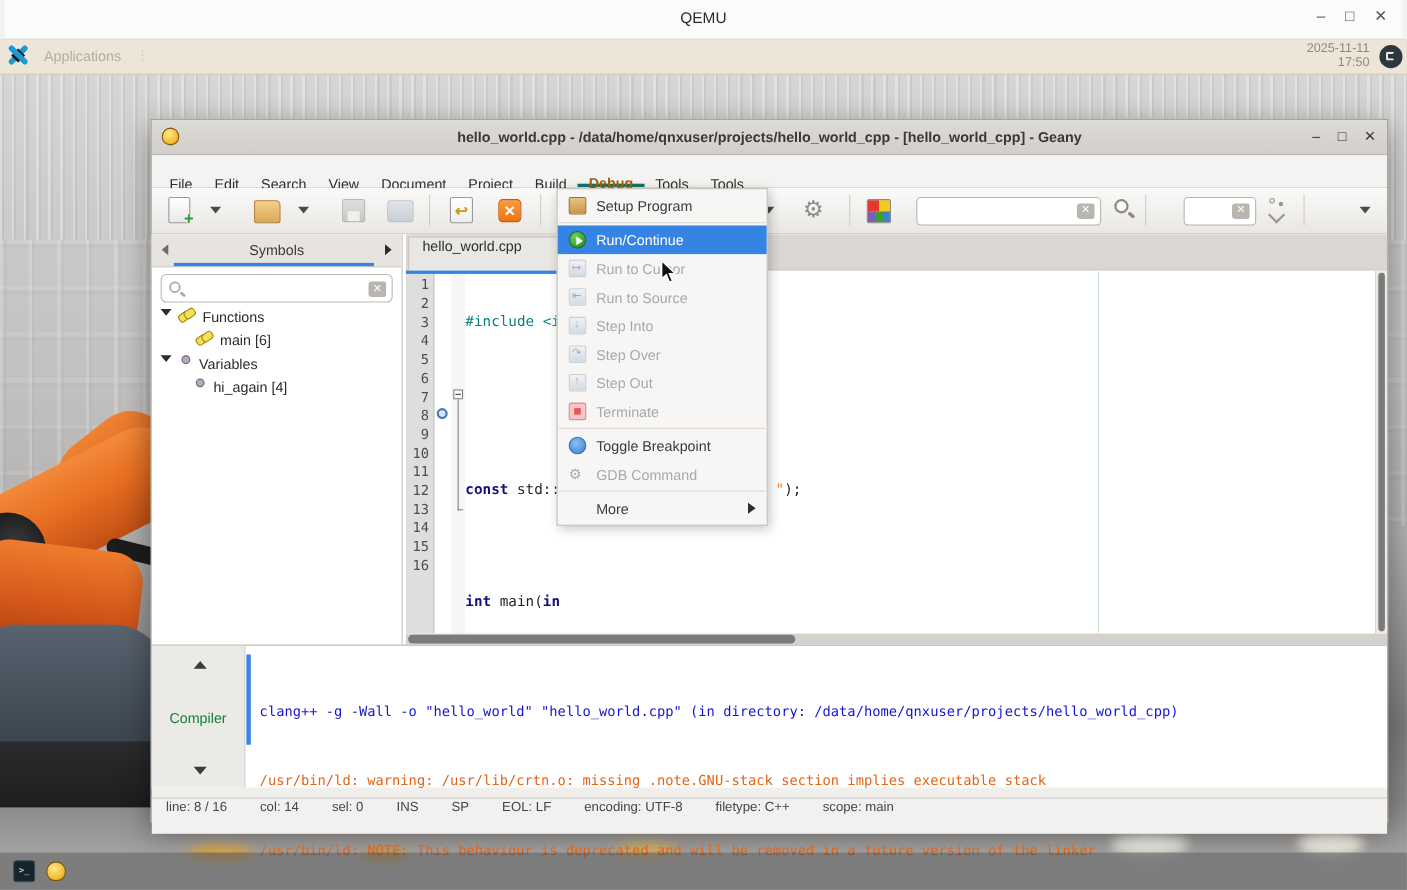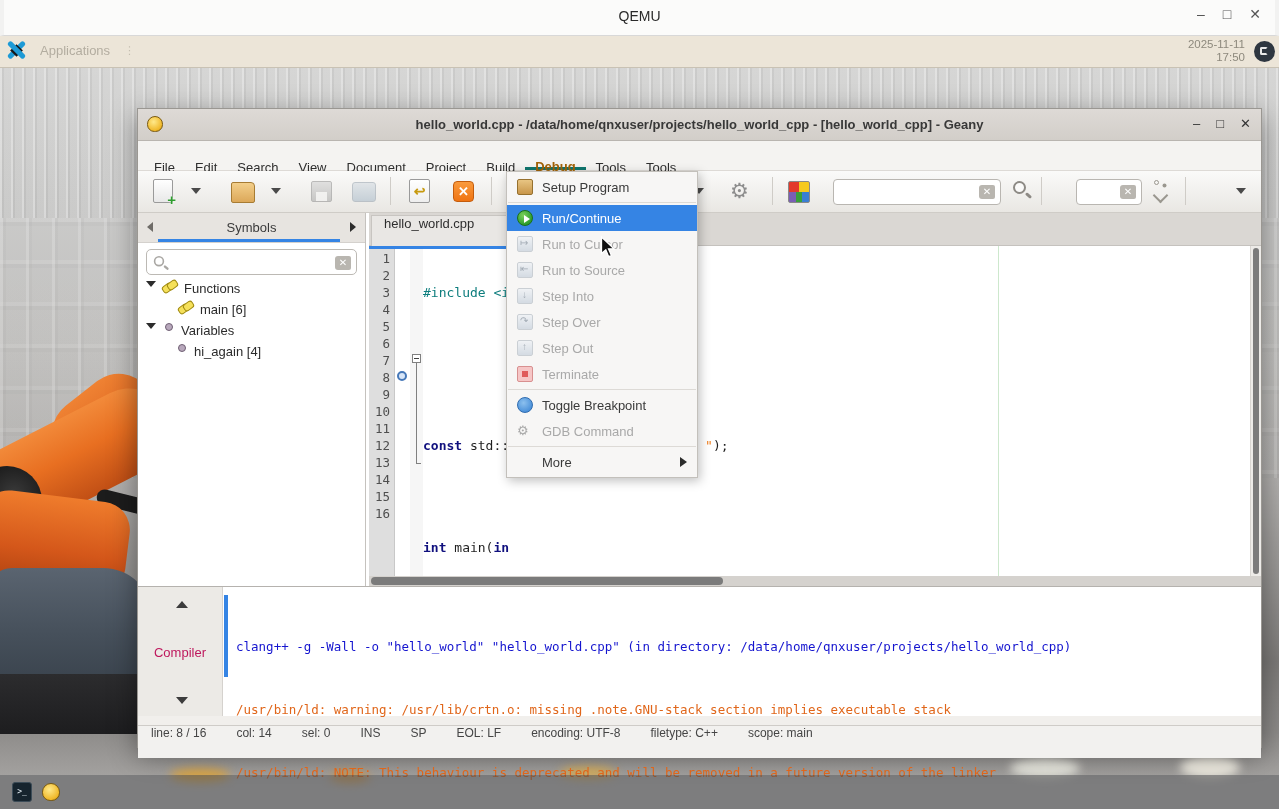--- a/index.html
+++ b/index.html
@@ -143,21 +143,21 @@
   .sp4 { display:inline-block; width:196px; }
   .edge-line { position:absolute; left:629px; top:0; bottom:0; width:1px; background:#cde8cd; }
   .vscroll { position:absolute; right:0; top:0; bottom:0; width:11px; background:#edebe8; border-left:1px solid #d8d5d1; }
   .vthumb { position:absolute; left:2px; right:2px; top:2px; bottom:2px; background:#7b7b7b; border-radius:4px; }
   .hscroll { position:absolute; left:0; right:0; bottom:0; height:10px; background:#d5d2ce; }
   .hthumb { position:absolute; left:2px; top:1px; width:352px; height:8px; background:#7b7b7b; border-radius:4px; }
 
   
   .g-compiler { position:absolute; left:0; top:477px; width:100%; height:130px; background:#fff; border-top:1px solid #b5b2ae; }
   .comp-gutter { position:absolute; left:0; top:0; width:85px; height:100%; background:#eceae6; border-right:1px solid #d5d2ce; }
-  .comp-label { position:absolute; left:0; right:0; top:58px; text-align:center; font-size:13px; color:#be185d; }
+  .comp-label { position:absolute; left:0; right:0; top:58px; text-align:center; font-size:13px; color:#15803d; }
   .comp-up { position:absolute; left:38px; top:14px; width:0; height:0; border-left:6px solid transparent; border-right:6px solid transparent; border-bottom:7px solid #3c3c3c; }
   .comp-down { position:absolute; left:38px; bottom:12px; width:0; height:0; border-left:6px solid transparent; border-right:6px solid transparent; border-top:7px solid #3c3c3c; }
   .comp-msgs { position:absolute; left:86px; top:0; right:0; bottom:0; padding:7px 0 0 12px; font-family:"DejaVu Sans Mono",monospace; font-size:12.5px; line-height:21px; white-space:pre; }
   .comp-bar { position:absolute; left:86px; top:8px; width:4px; height:82px; background:#3584e4; }
   .m-info { color:#1515cf; } .m-warn { color:#e0661a; }
 
   
   .g-status { position:absolute; left:0; top:616px; width:100%; height:33px; background:#f2f1ef; border-top:1px solid #cfccc8; display:flex; align-items:flex-start; padding-left:13px; font-size:12px; color:#454545; }
   .g-status span { margin-right:30px; }
 

